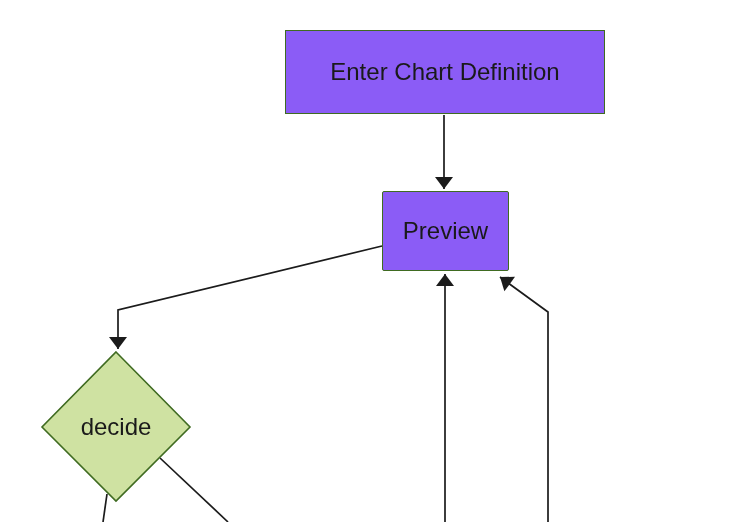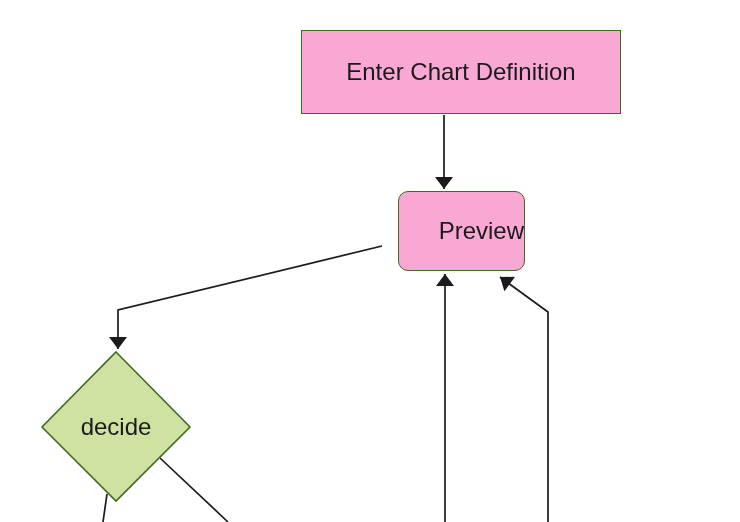--- a/index.html
+++ b/index.html
@@ -32,40 +32,38 @@
     stroke: none;
   }
   .diamond-shape {
     fill: #cfe2a2;
     stroke: #3f6b21;
     stroke-width: 1.6;
   }
   .node {
     position: absolute;
     box-sizing: border-box;
-    background: #f9a8d4;
+    background: #8b5cf6;
     border: 1.6px solid #3f6b21;
     display: flex;
     align-items: center;
     justify-content: center;
     color: #1a1a1a;
     font-size: 24px;
     line-height: 1.2;
     white-space: nowrap;
-    margin-left: 16px;
   }
   .node-rect {
     left: 285px; top: 30px;
     width: 320px; height: 84px;
   }
   .node-rounded {
     left: 382px; top: 191px;
     width: 127px; height: 80px;
-    border-radius: 10px;
-    justify-content: flex-end;
+    border-radius: 2px;
   }
   .diamond-label {
     position: absolute;
     left: 42px; top: 352px;
     width: 148px; height: 149px;
     display: flex;
     align-items: center;
     justify-content: center;
     color: #1a1a1a;
     font-size: 24px;

